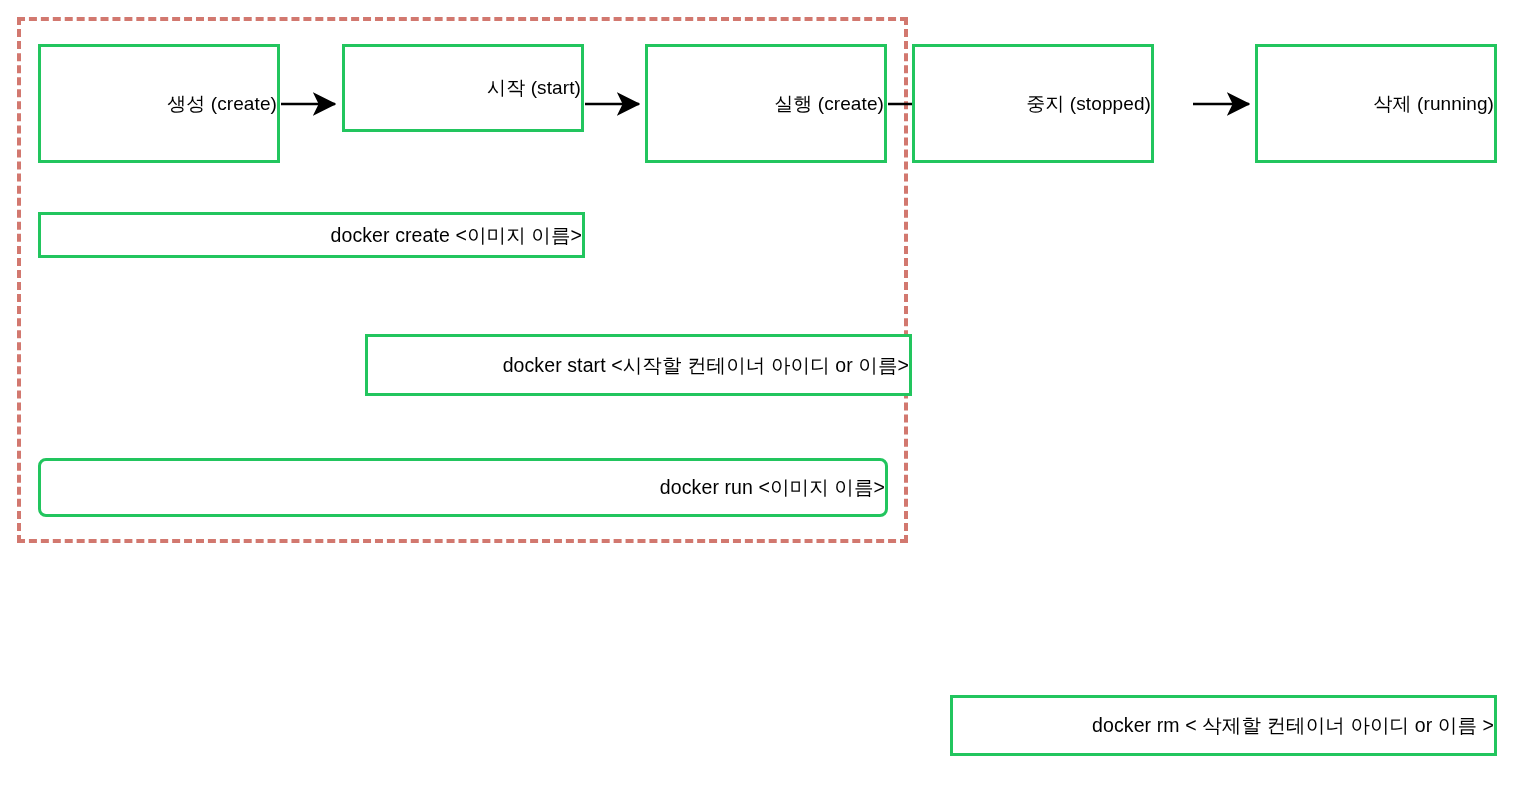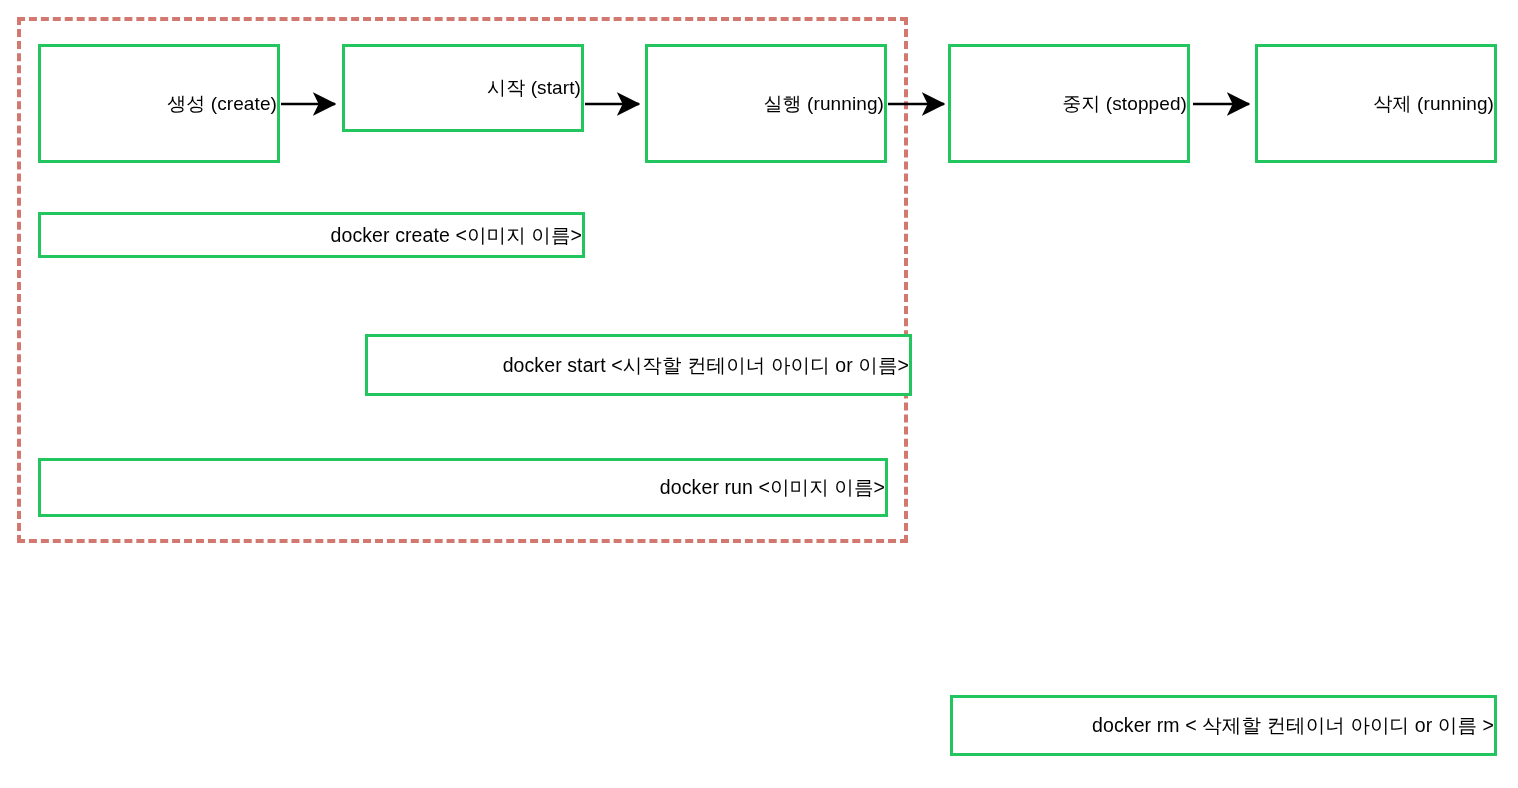--- a/index.html
+++ b/index.html
@@ -100,40 +100,40 @@
 
   <div class="node state-node" style="left:38px; top:44px; width:242px; height:119px;">
     <span class="node-label">생성 (create)</span>
   </div>
 
   <div class="node state-node" style="left:342px; top:44px; width:242px; height:88px;">
     <span class="node-label">시작 (start)</span>
   </div>
 
   <div class="node state-node" style="left:645px; top:44px; width:242px; height:119px;">
-    <span class="node-label">실행 (running)</span>
+    <span class="node-label">실행 (create)</span>
   </div>
 
-  <div class="node state-node" style="left:948px; top:44px; width:242px; height:119px;">
+  <div class="node state-node" style="left:912px; top:44px; width:242px; height:119px;">
     <span class="node-label">중지 (stopped)</span>
   </div>
 
   <div class="node state-node" style="left:1255px; top:44px; width:242px; height:119px;">
     <span class="node-label">삭제 (running)</span>
   </div>
 
   <div class="node cmd-node" style="left:38px; top:212px; width:547px; height:46px;">
     <span class="node-label">docker create &lt;이미지 이름&gt;</span>
   </div>
 
   <div class="node cmd-node" style="left:341px; top:334px; width:547px; height:62px;margin-left:24px;">
     <span class="node-label">docker start &lt;시작할 컨테이너 아이디 or 이름&gt;</span>
   </div>
 
-  <div class="node cmd-node" style="left:38px; top:458px; width:850px; height:59px;">
+  <div class="node cmd-node" style="left:38px; top:458px; width:850px; height:59px;border-radius:8px;">
     <span class="node-label">docker run &lt;이미지 이름&gt;</span>
   </div>
 
 
   <div class="node cmd-node" style="left:950px; top:695px; width:547px; height:61px;">
     <span class="node-label">docker rm &lt; 삭제할 컨테이너 아이디 or 이름 &gt;</span>
   </div>
 
 </div>
 

